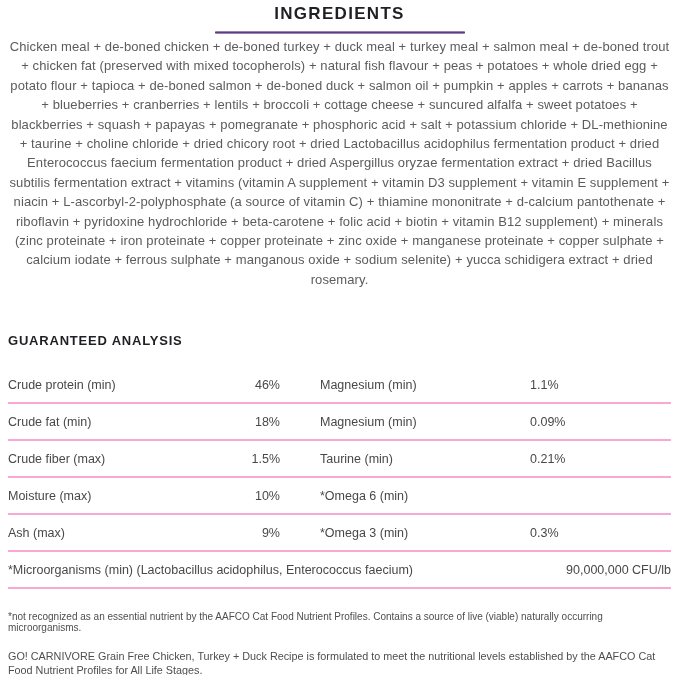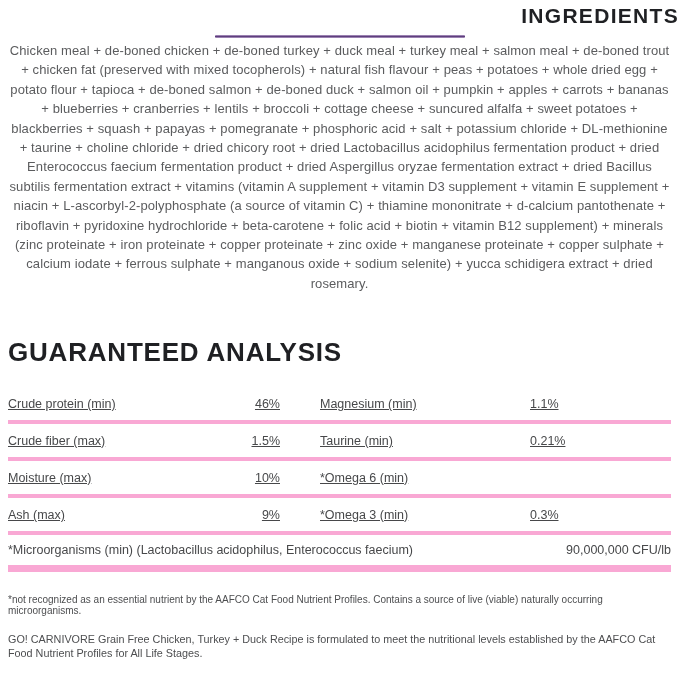--- a/index.html
+++ b/index.html
@@ -6,22 +6,22 @@
   html, body {
     width: 679px; height: 675px;
     background: #ffffff;
     font-family: "Liberation Sans", "DejaVu Sans", sans-serif;
     overflow: hidden;
   }
   .page { width: 679px; height: 675px; position: relative; }
 
   .ing-title {
     margin-top: 4px;
-    text-align: right;
-    font-size: 21px;
+    text-align: center;
+    font-size: 17px;
     font-weight: bold;
     letter-spacing: 1.3px;
     color: #1f2023;
   }
   .divider {
     width: 250px;
     height: 3px;
     margin: 7px auto 0 auto;
     background: linear-gradient(to bottom, #b9a2cc, #5e3f7d 50%, #b9a2cc);
     border-radius: 1px;
@@ -31,48 +31,47 @@
     margin: 3px auto 0 auto;
     text-align: center;
     font-size: 13px;
     line-height: 19.4px;
     letter-spacing: 0.1px;
     color: #5b5c5e;
   }
 
   .ga-title {
     margin: 44px 0 0 8px;
-    font-size: 26px;
+    font-size: 13px;
     font-weight: bold;
     letter-spacing: 0.8px;
     color: #1f2023;
   }
 
   .ga-table {
     margin: 19px 8px 0 8px;
     width: 663px;
     color: #47484a;
     font-size: 12.5px;
   }
   .ga-row {
     display: grid;
     grid-template-columns: 200px 72px 40px 210px 1fr;
     align-items: center;
     height: 37px;
-    border-bottom: 4px solid #f9a8d4;
-    text-decoration: underline;
+    border-bottom: 2px solid #f9a8d4;
   }
   .ga-row .v1 { text-align: right; }
   .ga-row .v2 { text-align: left; }
   .ga-micro {
     display: grid;
     grid-template-columns: 1fr 150px;
     align-items: center;
     height: 37px;
-    border-bottom: 7px solid #f9a8d4;
+    border-bottom: 2px solid #f9a8d4;
   }
   .ga-micro .mv { text-align: right; }
 
   .note1 {
     margin: 22px 8px 0 8px;
     font-size: 10px;
     color: #4d4e50;
   }
   .note2 {
     margin: 17px 8px 0 8px;
@@ -98,20 +97,27 @@
   <div class="ga-table">
 
     <div class="ga-row">
       <span class="l1">Crude protein (min)</span>
       <span class="v1">46%</span>
       <span></span>
       <span class="l2">Magnesium (min)</span>
       <span class="v2">1.1%</span>
     </div>
 
+    <div class="ga-row">
+      <span class="l1">Crude fat (min)</span>
+      <span class="v1">18%</span>
+      <span></span>
+      <span class="l2">Magnesium (min)</span>
+      <span class="v2">0.09%</span>
+    </div>
 
     <div class="ga-row">
       <span class="l1">Crude fiber (max)</span>
       <span class="v1">1.5%</span>
       <span></span>
       <span class="l2">Taurine (min)</span>
       <span class="v2">0.21%</span>
     </div>
 
     <div class="ga-row">

